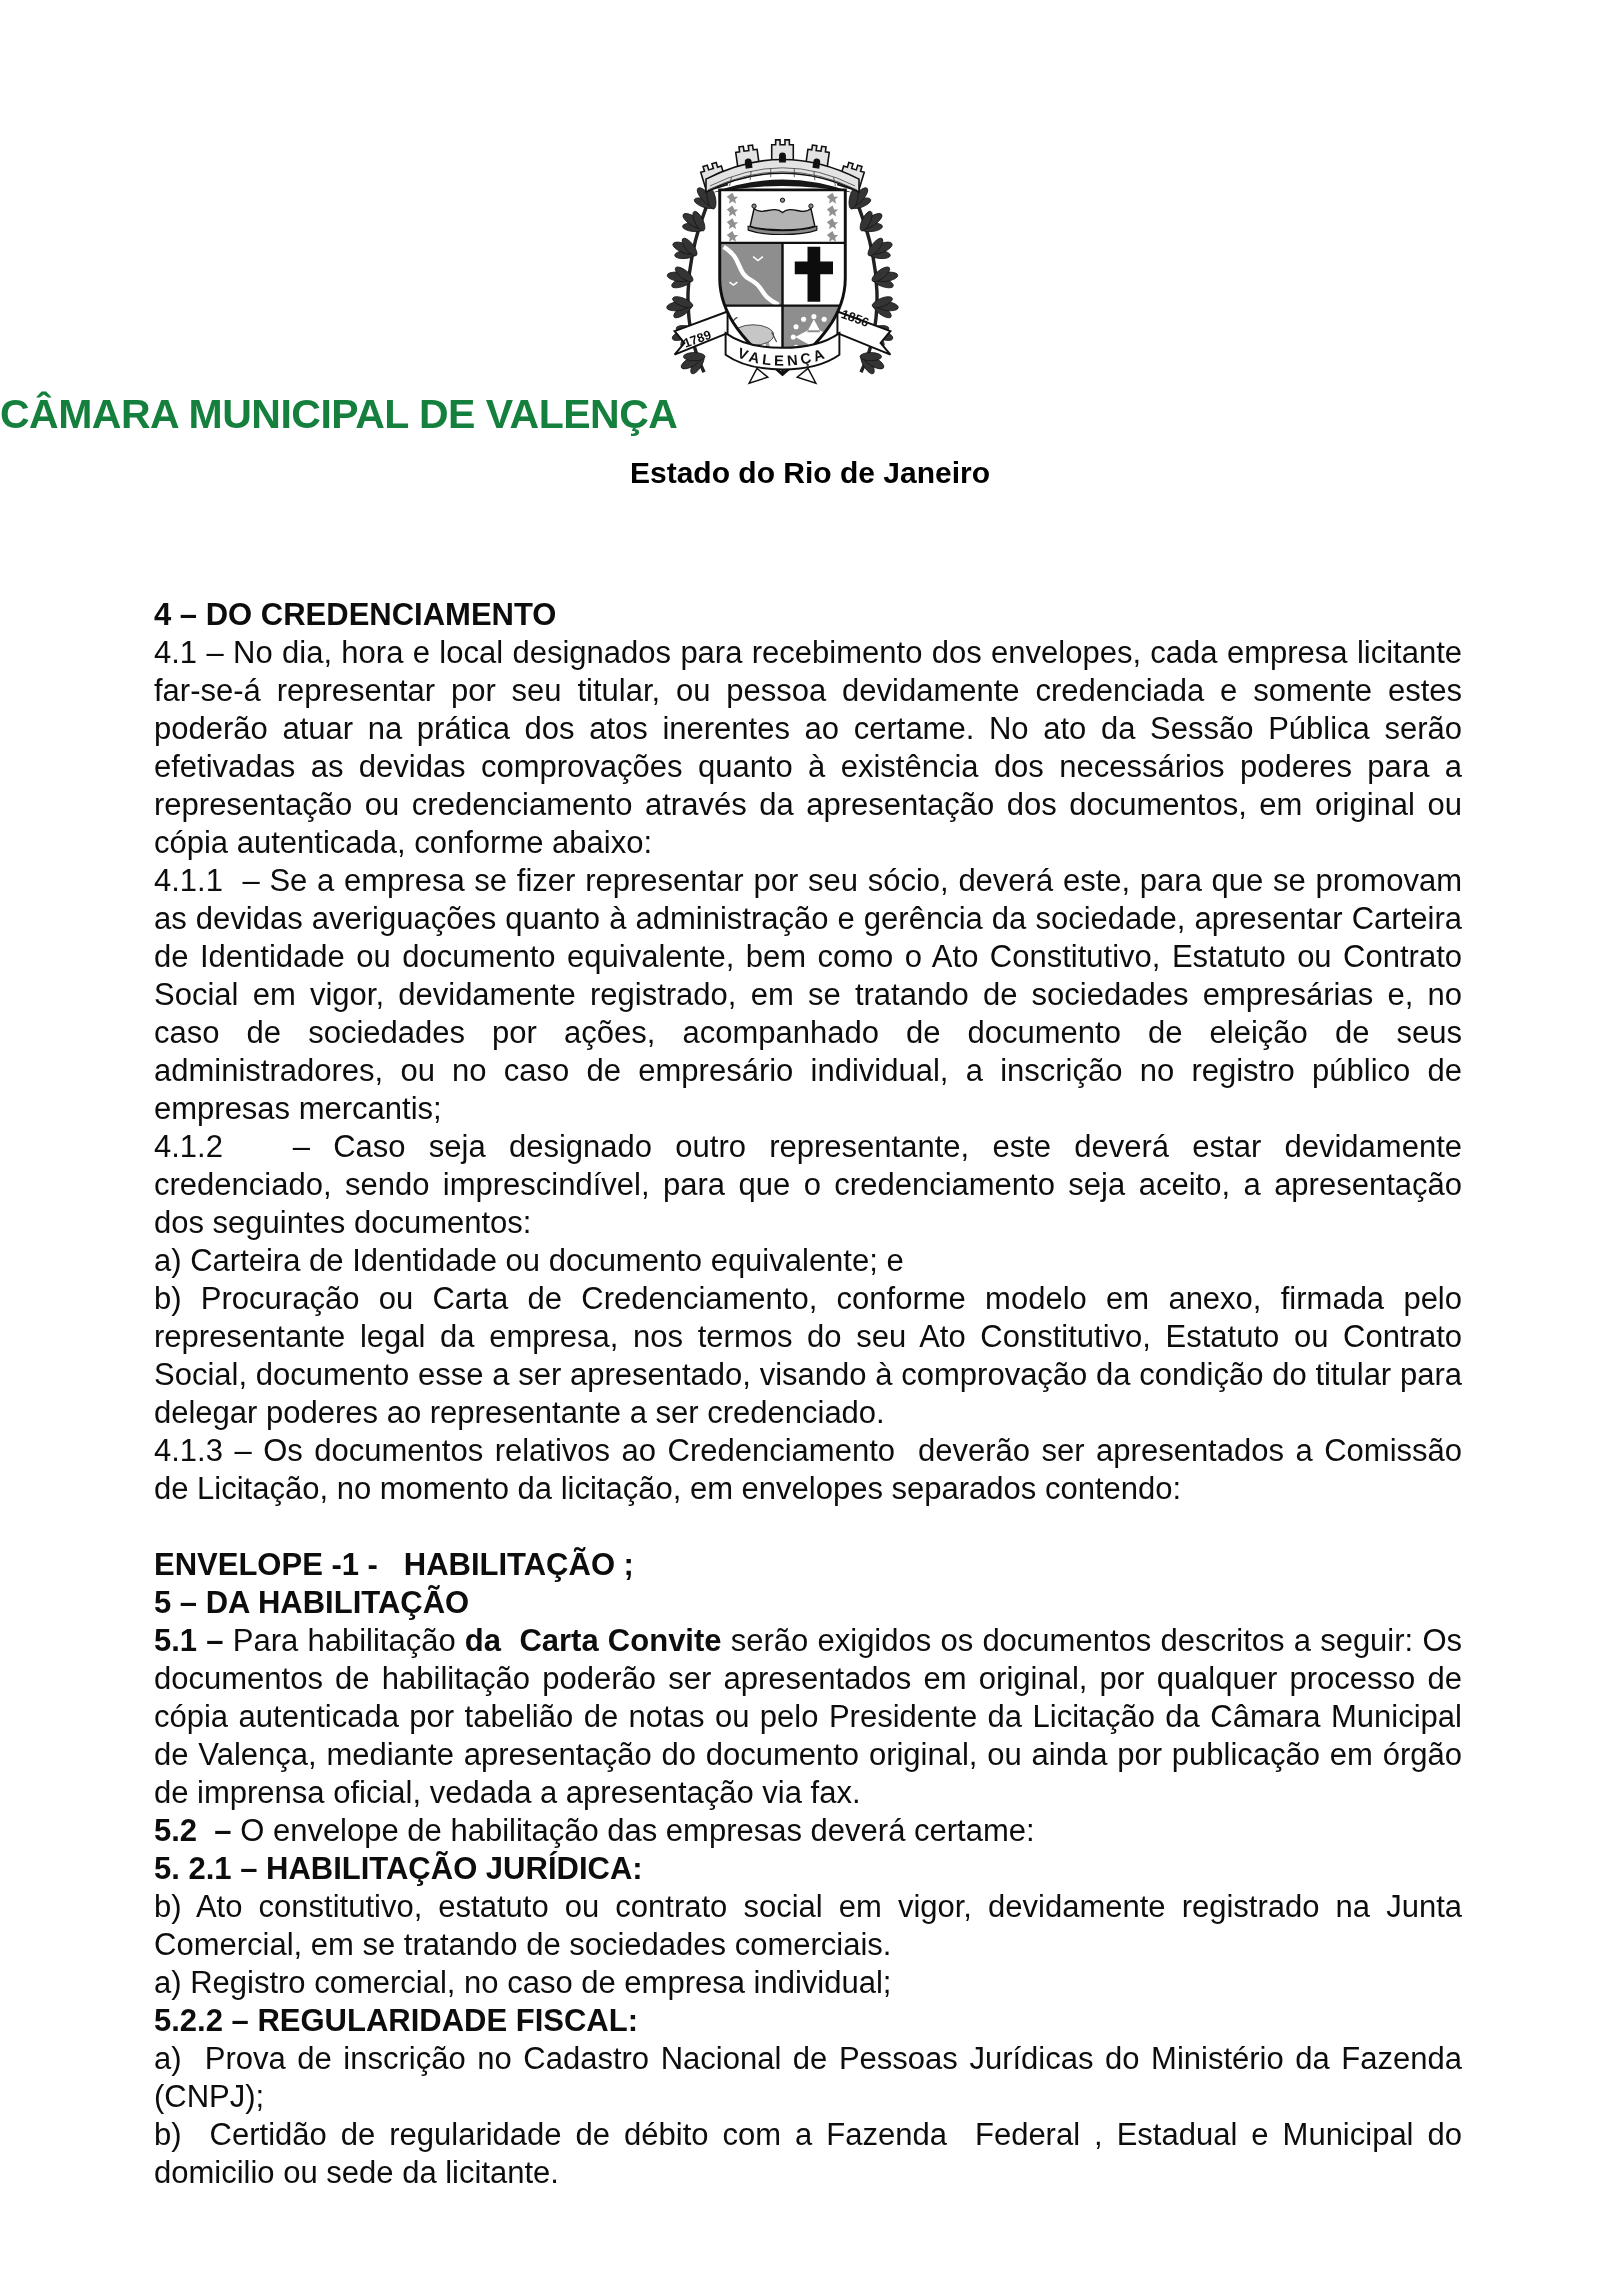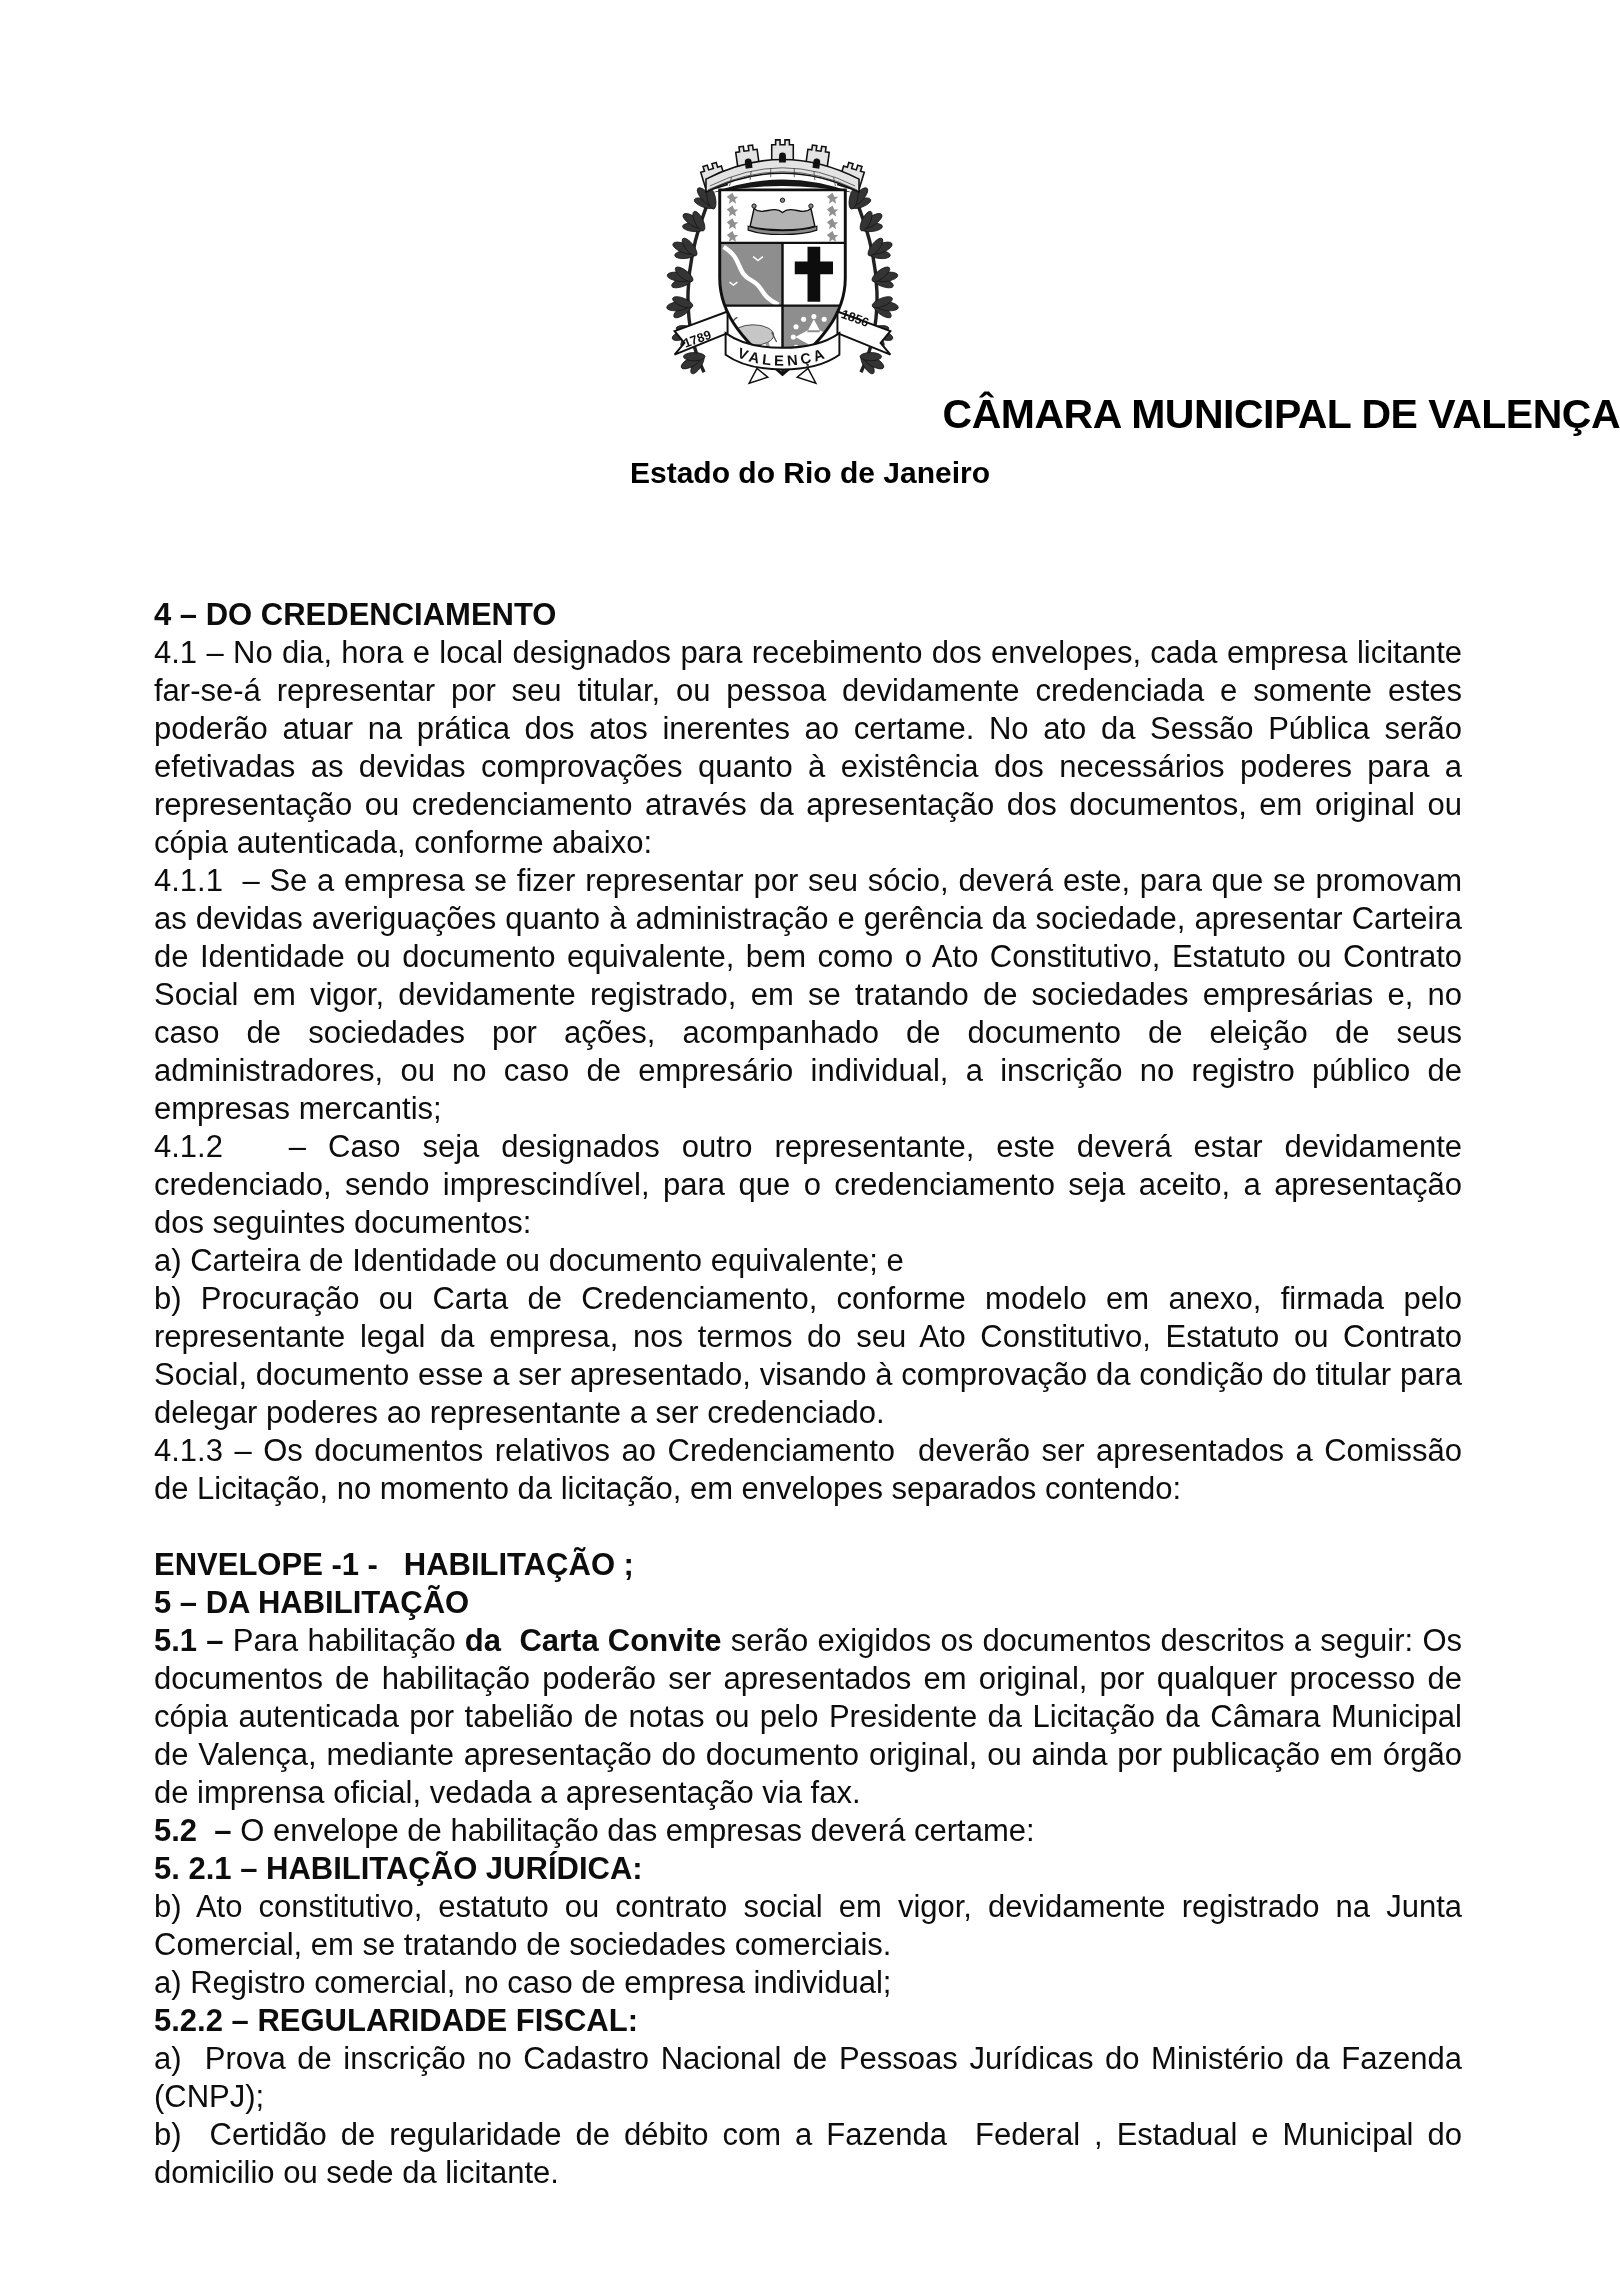--- a/index.html
+++ b/index.html
@@ -4,22 +4,22 @@
 <style>
   html, body { margin:0; padding:0; background:#ffffff; }
   .page {
     position:relative; width:1620px; height:2293px;
     background:#ffffff; overflow:hidden;
     font-family:"Liberation Sans", sans-serif; color:#0d0d0d;
   }
   .crest { position:absolute; left:653px; top:133px; width:259px; height:257px; }
   .doc-title {
     position:absolute; top:391px; left:0; width:100%;
-    text-align:right; font-weight:bold; font-size:41px;
-    letter-spacing:-0.5px; color:#000000;
+    text-align:left; font-weight:bold; font-size:41px;
+    letter-spacing:-0.5px; color:#15803d;
   }
   .doc-subtitle {
     position:absolute; top:440px; left:0; width:100%;
     text-align:center; font-weight:bold; font-size:30px; color:#000;margin-top:16px;
   }
   .body-text {
     position:absolute; top:596px; left:154px; width:1308px;
     font-size:31px; line-height:38px; text-align:justify;
   }
   .body-text p { margin:0; white-space:pre-wrap; text-justify:inter-word; }
@@ -147,21 +147,21 @@
     </g>
   </svg>
 
   <div class="doc-title">CÂMARA MUNICIPAL DE VALENÇA</div>
   <div class="doc-subtitle">Estado do Rio de Janeiro</div>
 
   <div class="body-text">
       <p class="heading"><b>4 – DO CREDENCIAMENTO</b></p>
       <p class="paragraph"><span>4.1 – No dia, hora e local designados para recebimento dos envelopes, cada empresa licitante far-se-á representar por seu titular, ou pessoa devidamente credenciada e somente estes poderão atuar na prática dos atos inerentes ao certame. No ato da Sessão Pública serão efetivadas as devidas comprovações quanto à existência dos necessários poderes para a representação ou credenciamento através da apresentação dos documentos, em original ou cópia autenticada, conforme abaixo:</span></p>
       <p class="paragraph"><span>4.1.1  – Se a empresa se fizer representar por seu sócio, deverá este, para que se promovam as devidas averiguações quanto à administração e gerência da sociedade, apresentar Carteira de Identidade ou documento equivalente, bem como o Ato Constitutivo, Estatuto ou Contrato Social em vigor, devidamente registrado, em se tratando de sociedades empresárias e, no caso de sociedades por ações, acompanhado de documento de eleição de seus administradores, ou no caso de empresário individual, a inscrição no registro público de empresas mercantis;</span></p>
-      <p class="paragraph"><span>4.1.2   – Caso seja designados outro representante, este deverá estar devidamente credenciado, sendo imprescindível, para que o credenciamento seja aceito, a apresentação dos seguintes documentos:</span></p>
+      <p class="paragraph"><span>4.1.2   – Caso seja designado outro representante, este deverá estar devidamente credenciado, sendo imprescindível, para que o credenciamento seja aceito, a apresentação dos seguintes documentos:</span></p>
       <p class="paragraph"><span>a) Carteira de Identidade ou documento equivalente; e</span></p>
       <p class="paragraph"><span>b) Procuração ou Carta de Credenciamento, conforme modelo em anexo, firmada pelo representante legal da empresa, nos termos do seu Ato Constitutivo, Estatuto ou Contrato Social, documento esse a ser apresentado, visando à comprovação da condição do titular para delegar poderes ao representante a ser credenciado.</span></p>
       <p class="paragraph"><span>4.1.3 – Os documentos relativos ao Credenciamento  deverão ser apresentados a Comissão de Licitação, no momento da licitação, em envelopes separados contendo:</span></p>
       <p class="spacer"></p>
       <p class="heading"><b>ENVELOPE -1 -   HABILITAÇÃO ;</b></p>
       <p class="heading"><b>5 – DA HABILITAÇÃO</b></p>
       <p class="paragraph"><b>5.1 –</b><span> Para habilitação </span><b>da  Carta Convite</b><span> serão exigidos os documentos descritos a seguir: Os documentos de habilitação poderão ser apresentados em original, por qualquer processo de cópia autenticada por tabelião de notas ou pelo Presidente da Licitação da Câmara Municipal de Valença, mediante apresentação do documento original, ou ainda por publicação em órgão de imprensa oficial, vedada a apresentação via fax.</span></p>
       <p class="paragraph"><b>5.2  –</b><span> O envelope de habilitação das empresas deverá certame:</span></p>
       <p class="heading"><b>5. 2.1 – HABILITAÇÃO JURÍDICA:</b></p>
       <p class="paragraph"><span>b) Ato constitutivo, estatuto ou contrato social em vigor, devidamente registrado na Junta Comercial, em se tratando de sociedades comerciais.</span></p>

